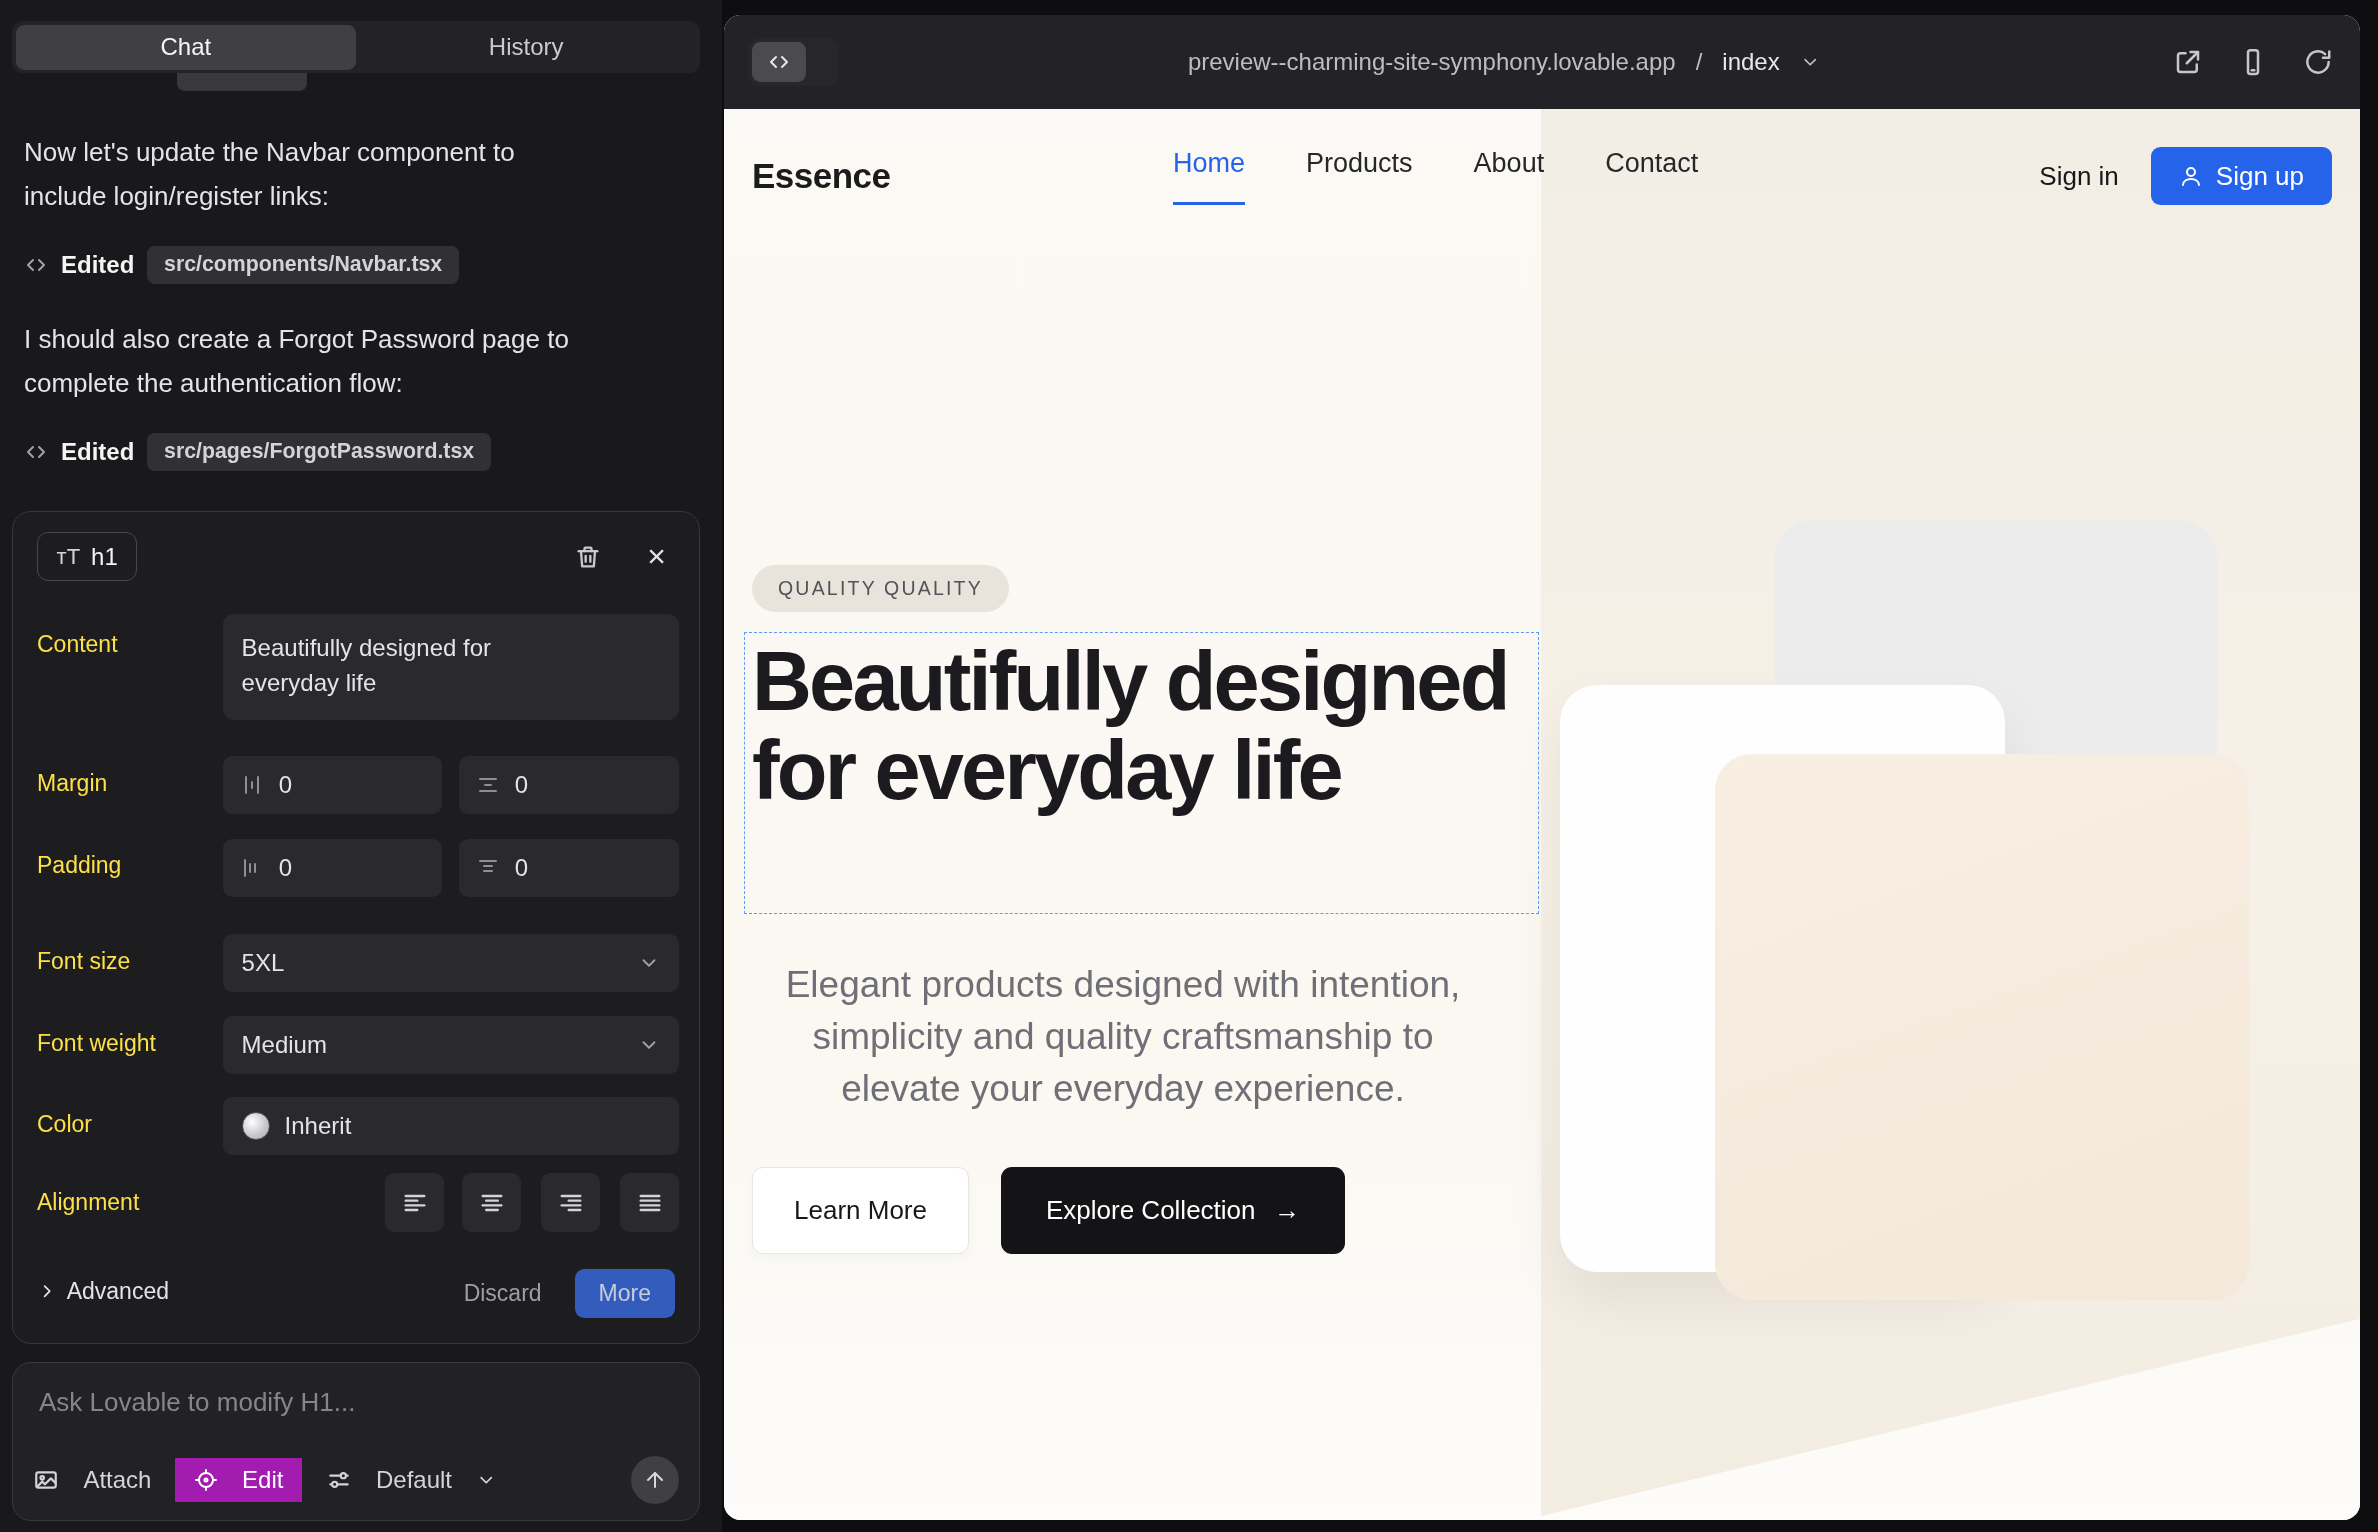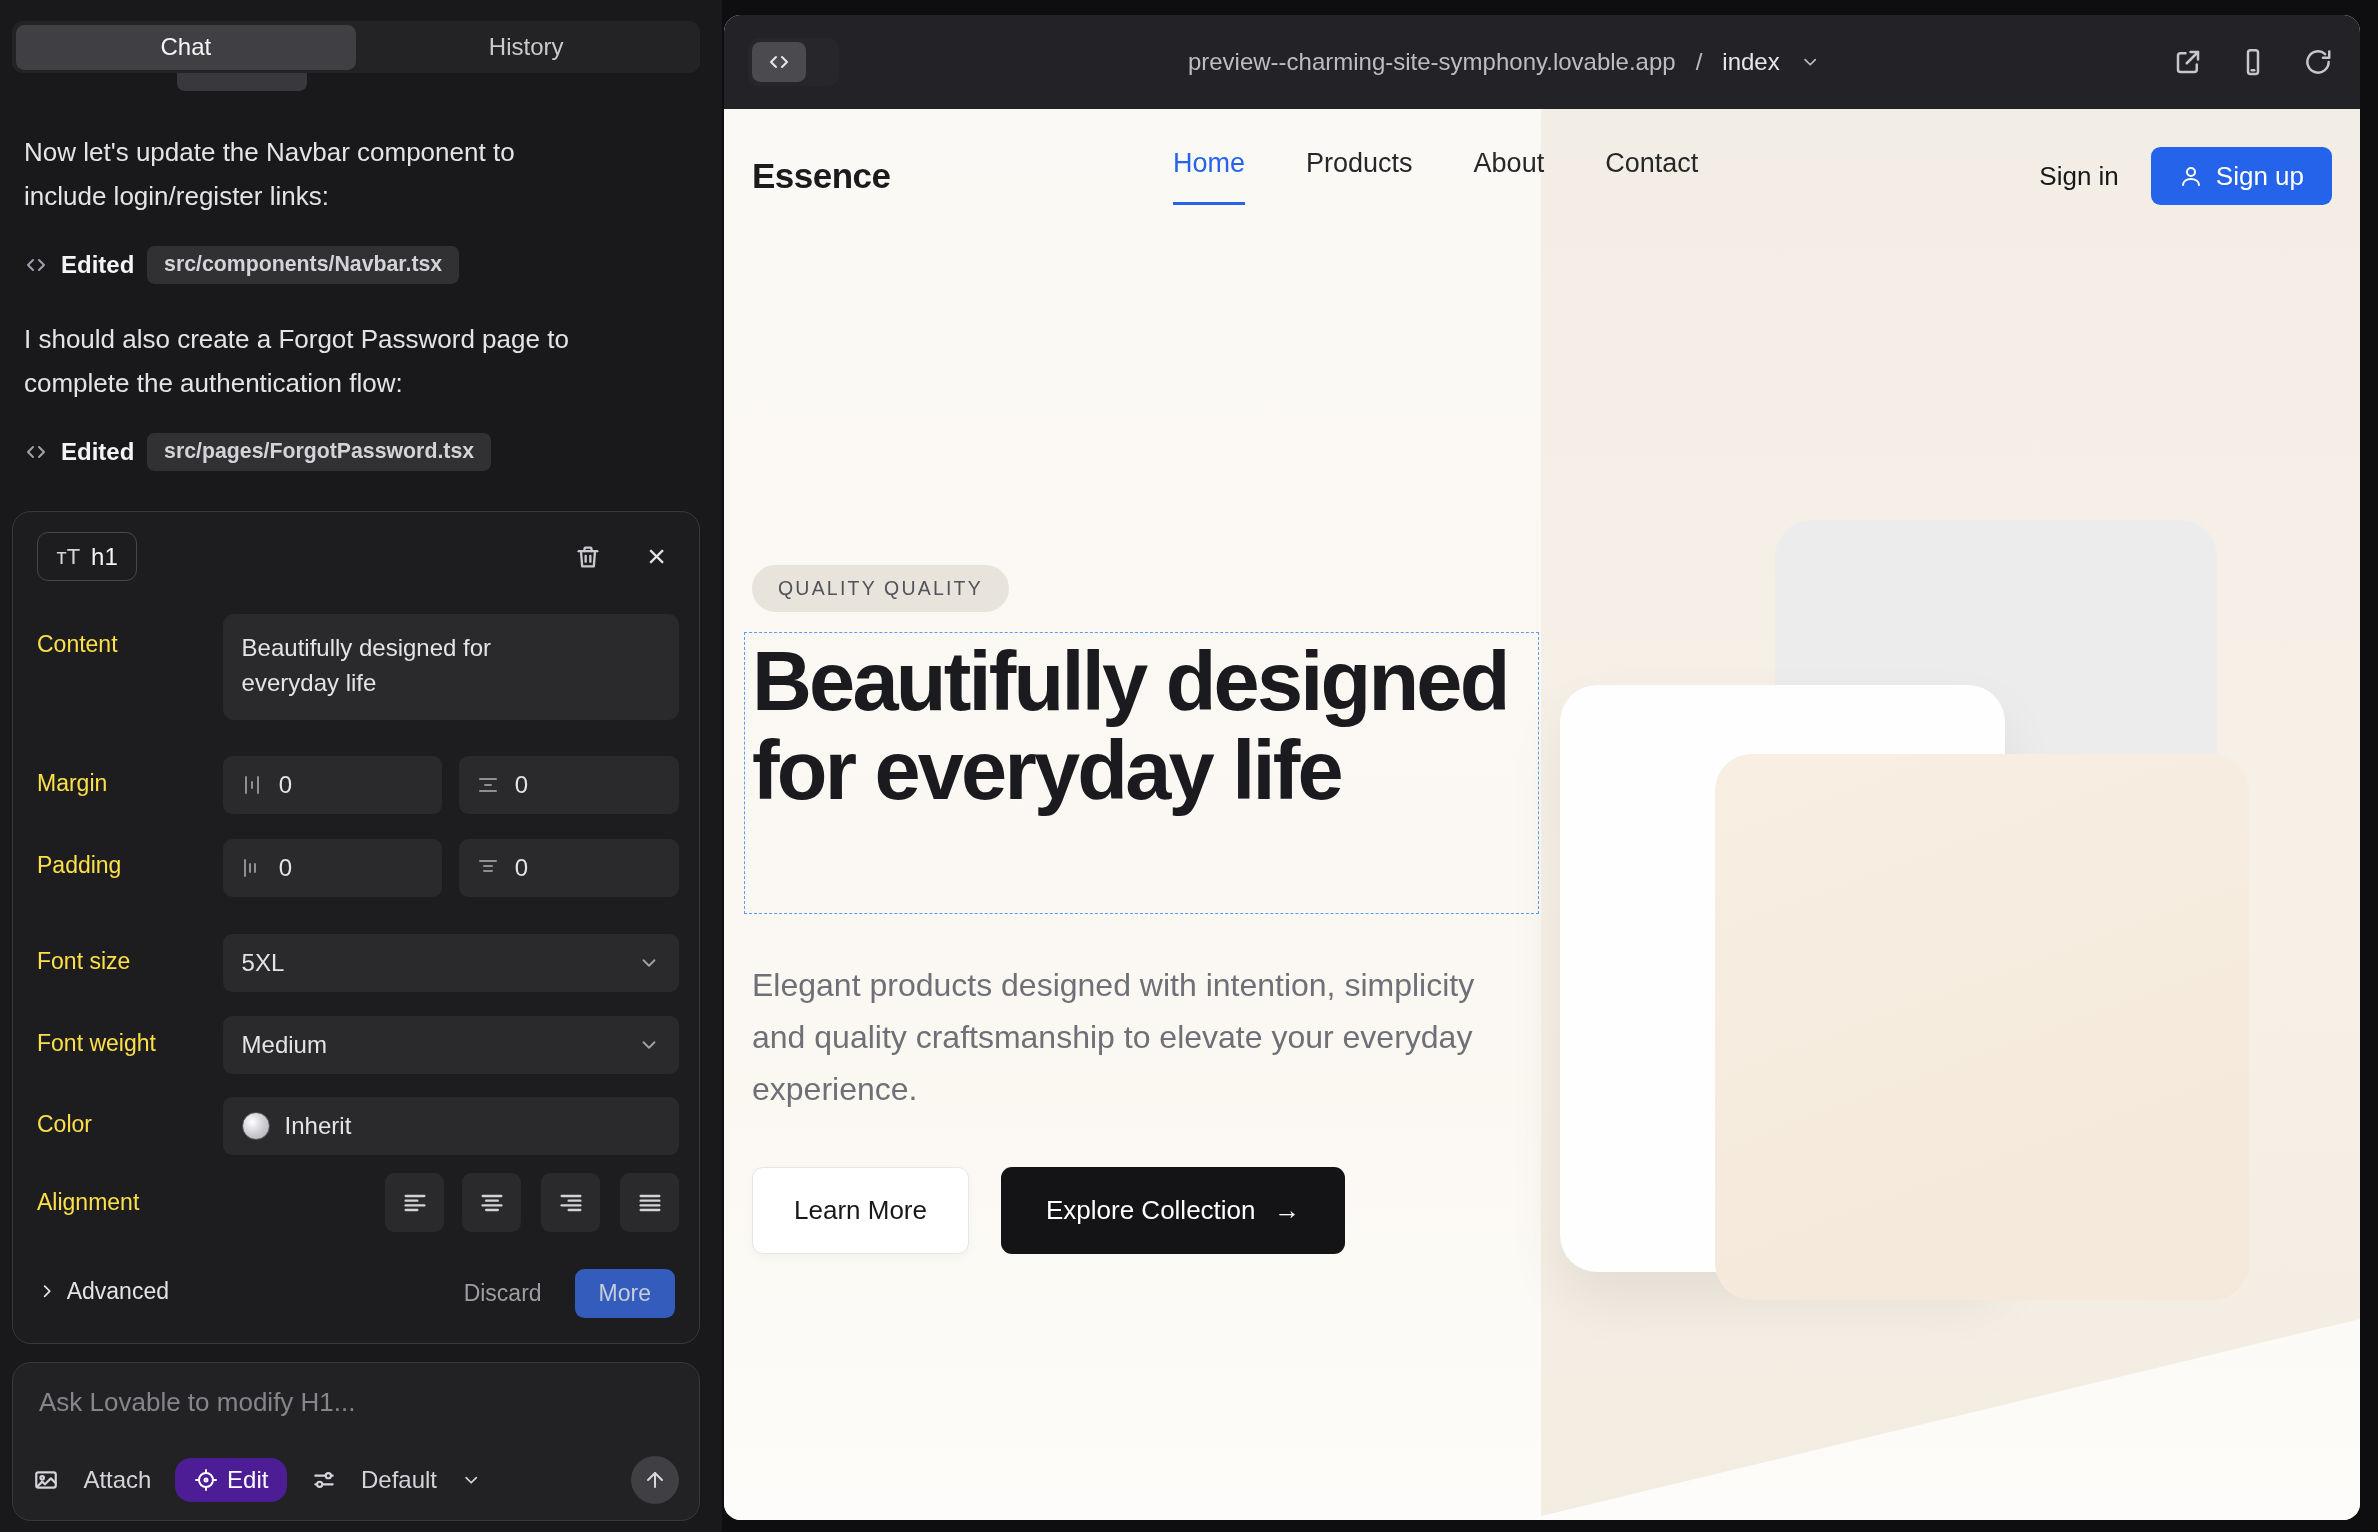--- a/index.html
+++ b/index.html
@@ -61,22 +61,22 @@
 
   
   #composer { position:absolute; left:12px; top:1362px; width:688px; height:159px;
               background:#222225; border:0.9px solid #39393d; border-radius:18.6px; }
   #composer-input { position:absolute; left:26px; top:24px; width:631px; background:transparent; border:none;
                     outline:none; font-family:"Liberation Sans",sans-serif; font-size:26px; color:#e4e4e7; }
   #composer-input::placeholder { color:#85858c; }
   #composer-row { position:absolute; left:20.4px; right:20.4px; bottom:15px; height:50px;
                   display:flex; align-items:center; gap:24px; }
   .comp-item { display:flex; align-items:center; gap:24px; font-size:24px; color:#d4d4d8; cursor:pointer; }
-  #edit-pill { display:flex; align-items:center; gap:9px; background:#4c1d95; color:#fff;
-               border-radius:16px; padding:8.3px 18.6px; font-size:24px; cursor:pointer; }
+  #edit-pill { display:flex; align-items:center; gap:24px; background:#a21caf; color:#fff;
+               border-radius:1px; padding:8.3px 18.6px; font-size:24px; cursor:pointer; }
   #send-btn { margin-left:auto; width:48px; height:48px; border-radius:50%; background:#3f3f44;
               display:flex; align-items:center; justify-content:center; color:#d8d8dc; cursor:pointer; }
 
   
   #browser-card { position:absolute; left:724px; top:15px; width:1636px; height:1505px;
                   border-radius:16.7px; overflow:hidden; background:#fcfaf6; }
   #browser-header { position:absolute; left:0; top:0; right:0; height:94px; background:#232327;
                     display:flex; align-items:center; padding:0 24px; z-index:5; }
   #code-toggle { width:91px; height:48px; background:#27272b; border-radius:11px; display:flex; padding:3.7px; cursor:pointer; }
   #code-toggle .seg-active { width:54px; background:#4a4a4f; border-radius:8.3px; display:flex;
@@ -110,22 +110,22 @@
   #signup { display:flex; align-items:center; gap:13px; background:#2563eb; color:#fff;
             border:none; border-radius:9.3px; height:58px; padding:0 28px; font-size:26px; cursor:pointer; }
 
   #badge { position:absolute; left:28px; top:456px; display:inline-flex; padding:12px 26px;
            background:#e8e4db; border-radius:927px; font-size:19.5px; letter-spacing:2.2px;
            color:#52525b; font-weight:500; z-index:3; }
   #selection-box { position:absolute; left:19.5px; top:523px; width:795px; height:282px;
                    border:1.9px dashed #5b9bf8; z-index:3; }
   #hero-heading { position:absolute; left:7.4px; top:3.7px; width:770px; font-size:83px; font-weight:700;
                   line-height:89px; letter-spacing:-2.8px; color:#1b1b1f; }
-  #hero-para { position:absolute; left:28px; top:850px; width:742px; font-size:32px; line-height:52px;
-               color:#6f6f78; z-index:3; }
+  #hero-para { position:absolute; left:28px; top:850px; width:742px; font-size:37px; line-height:52px;
+               color:#6f6f78; z-index:3;text-align:center; }
   #cta-row { position:absolute; left:28px; top:1058px; display:flex; gap:32px; z-index:3; }
   #cta-primary { display:flex; align-items:center; gap:18.6px; background:#141417; color:#fff; border:none;
                  border-radius:11px; height:87px; padding:0 45px; font-size:26px; cursor:pointer; }
   #cta-secondary { background:#fff; color:#18181b; border:1.9px solid #e6e6e9; border-radius:11px;
                    height:87px; padding:0 41px; font-size:26px; cursor:pointer;
                    box-shadow:0 3.7px 9.3px rgba(0,0,0,.03); }
 </style>
 </head>
 <body>
 

